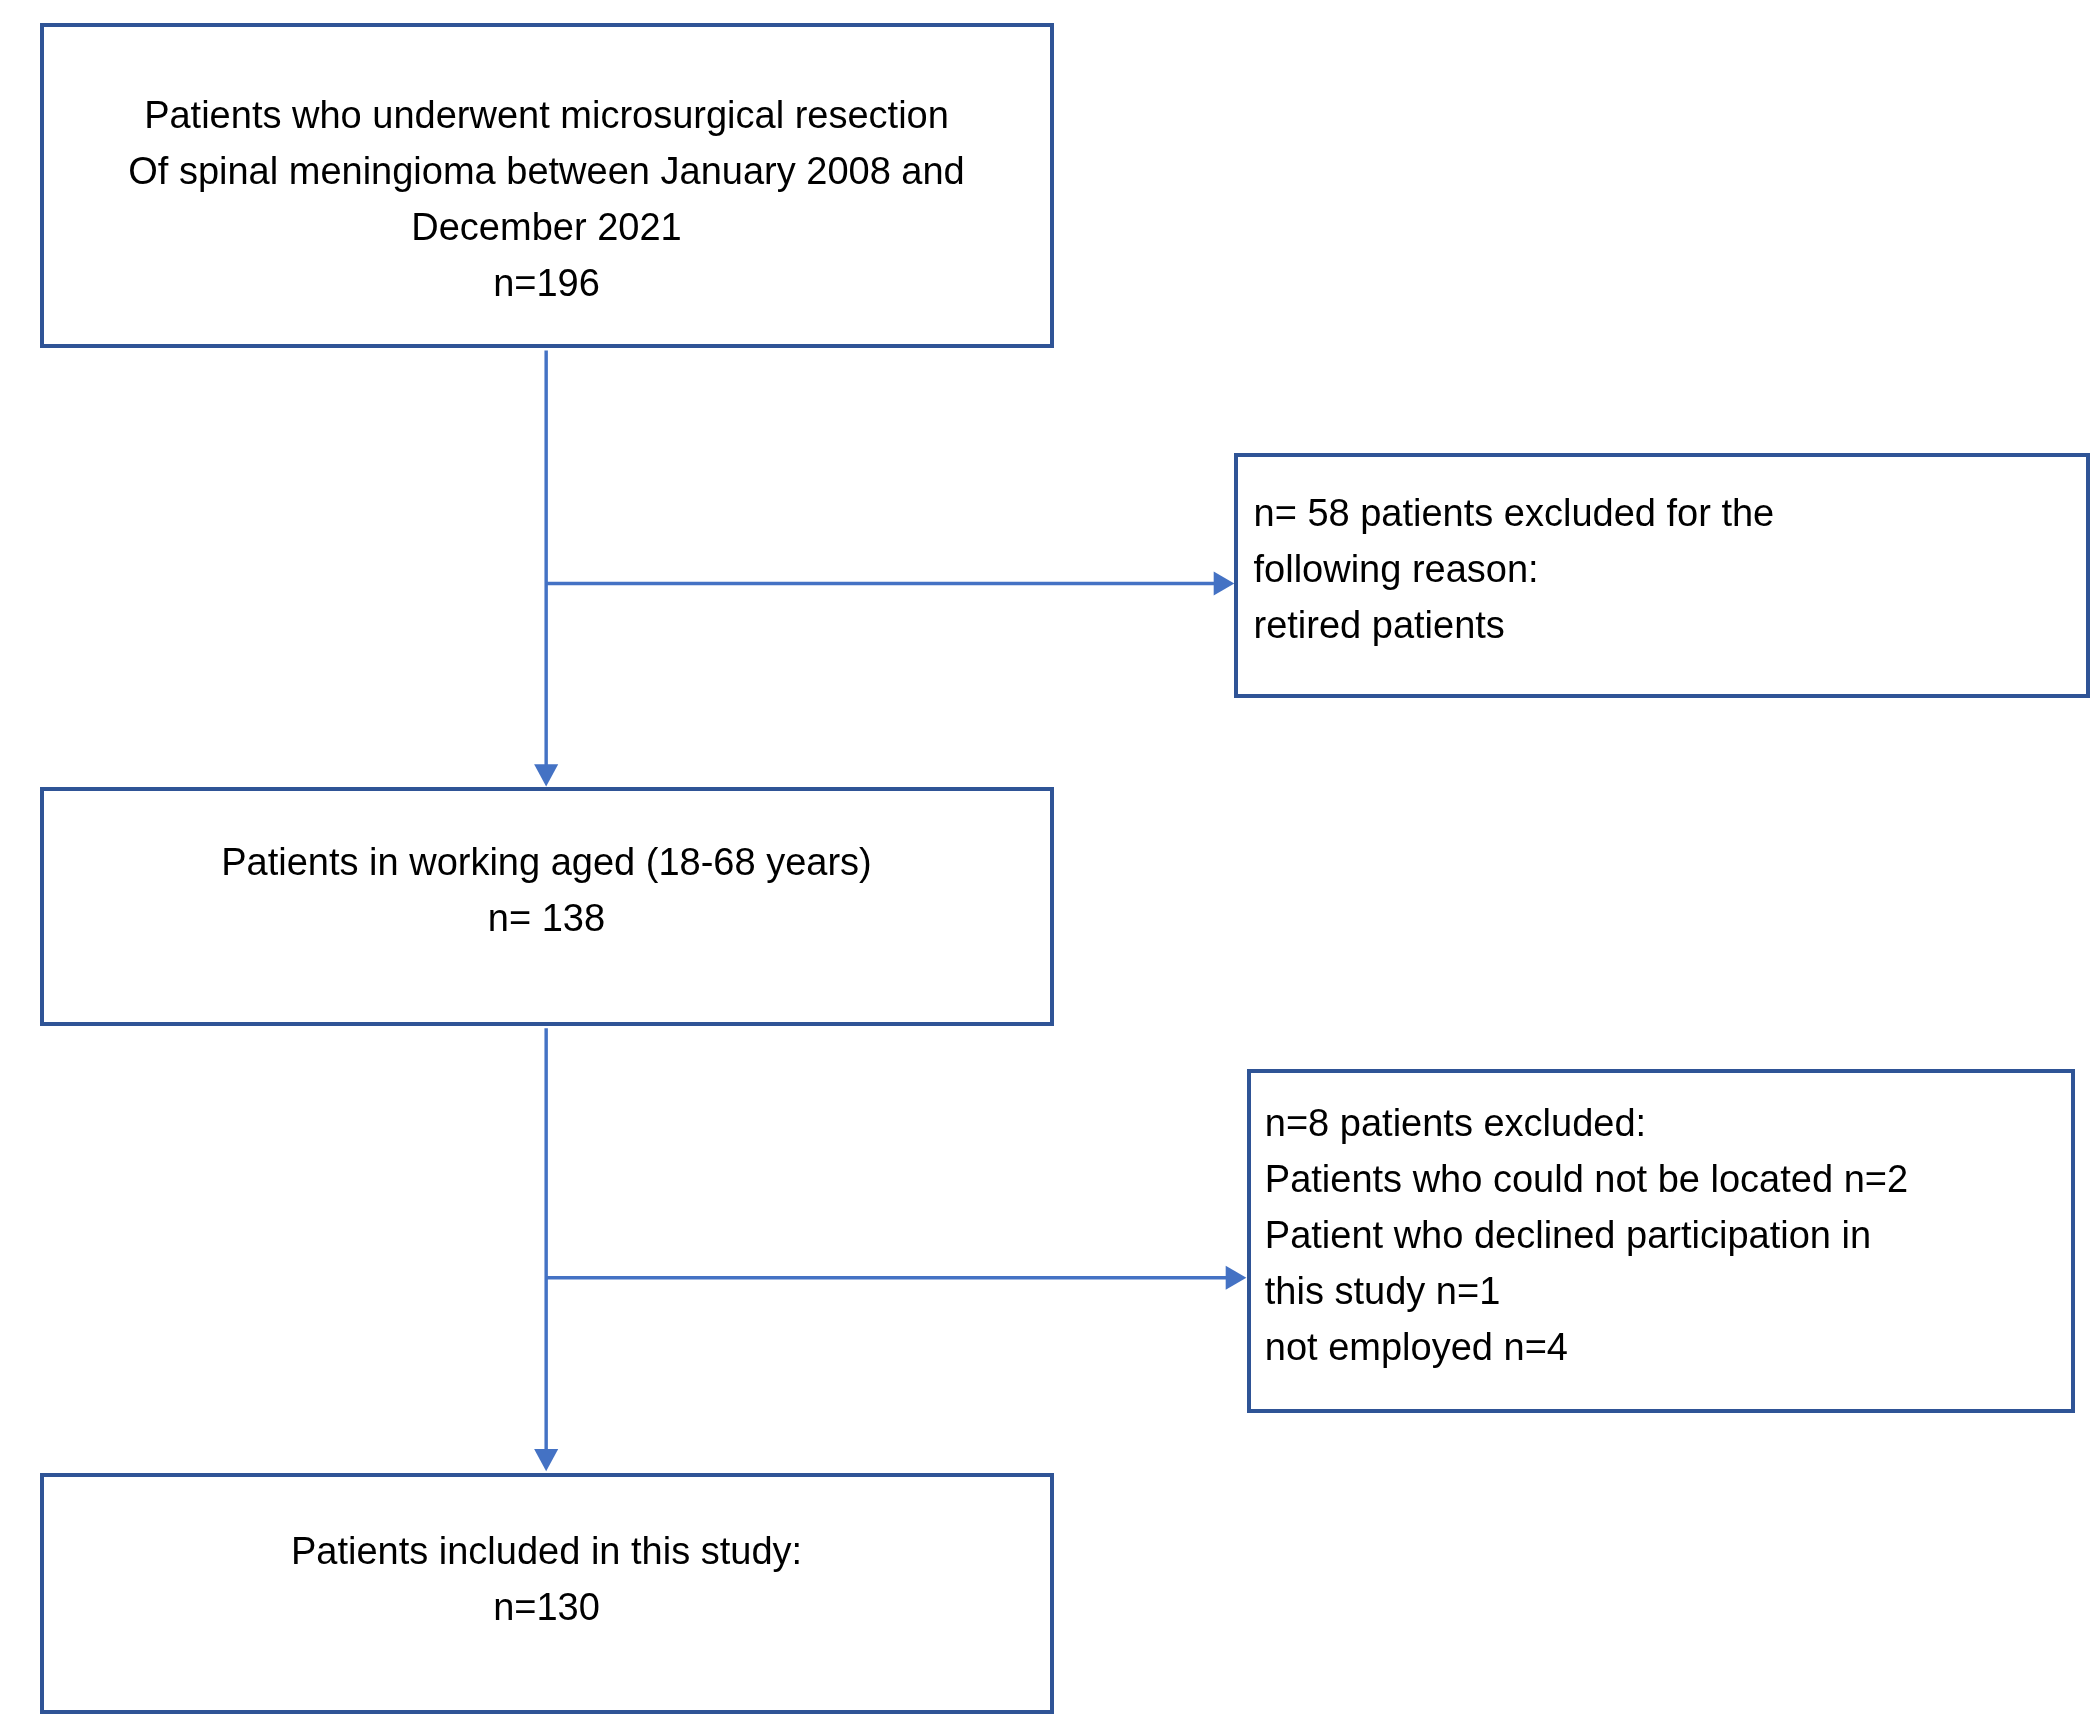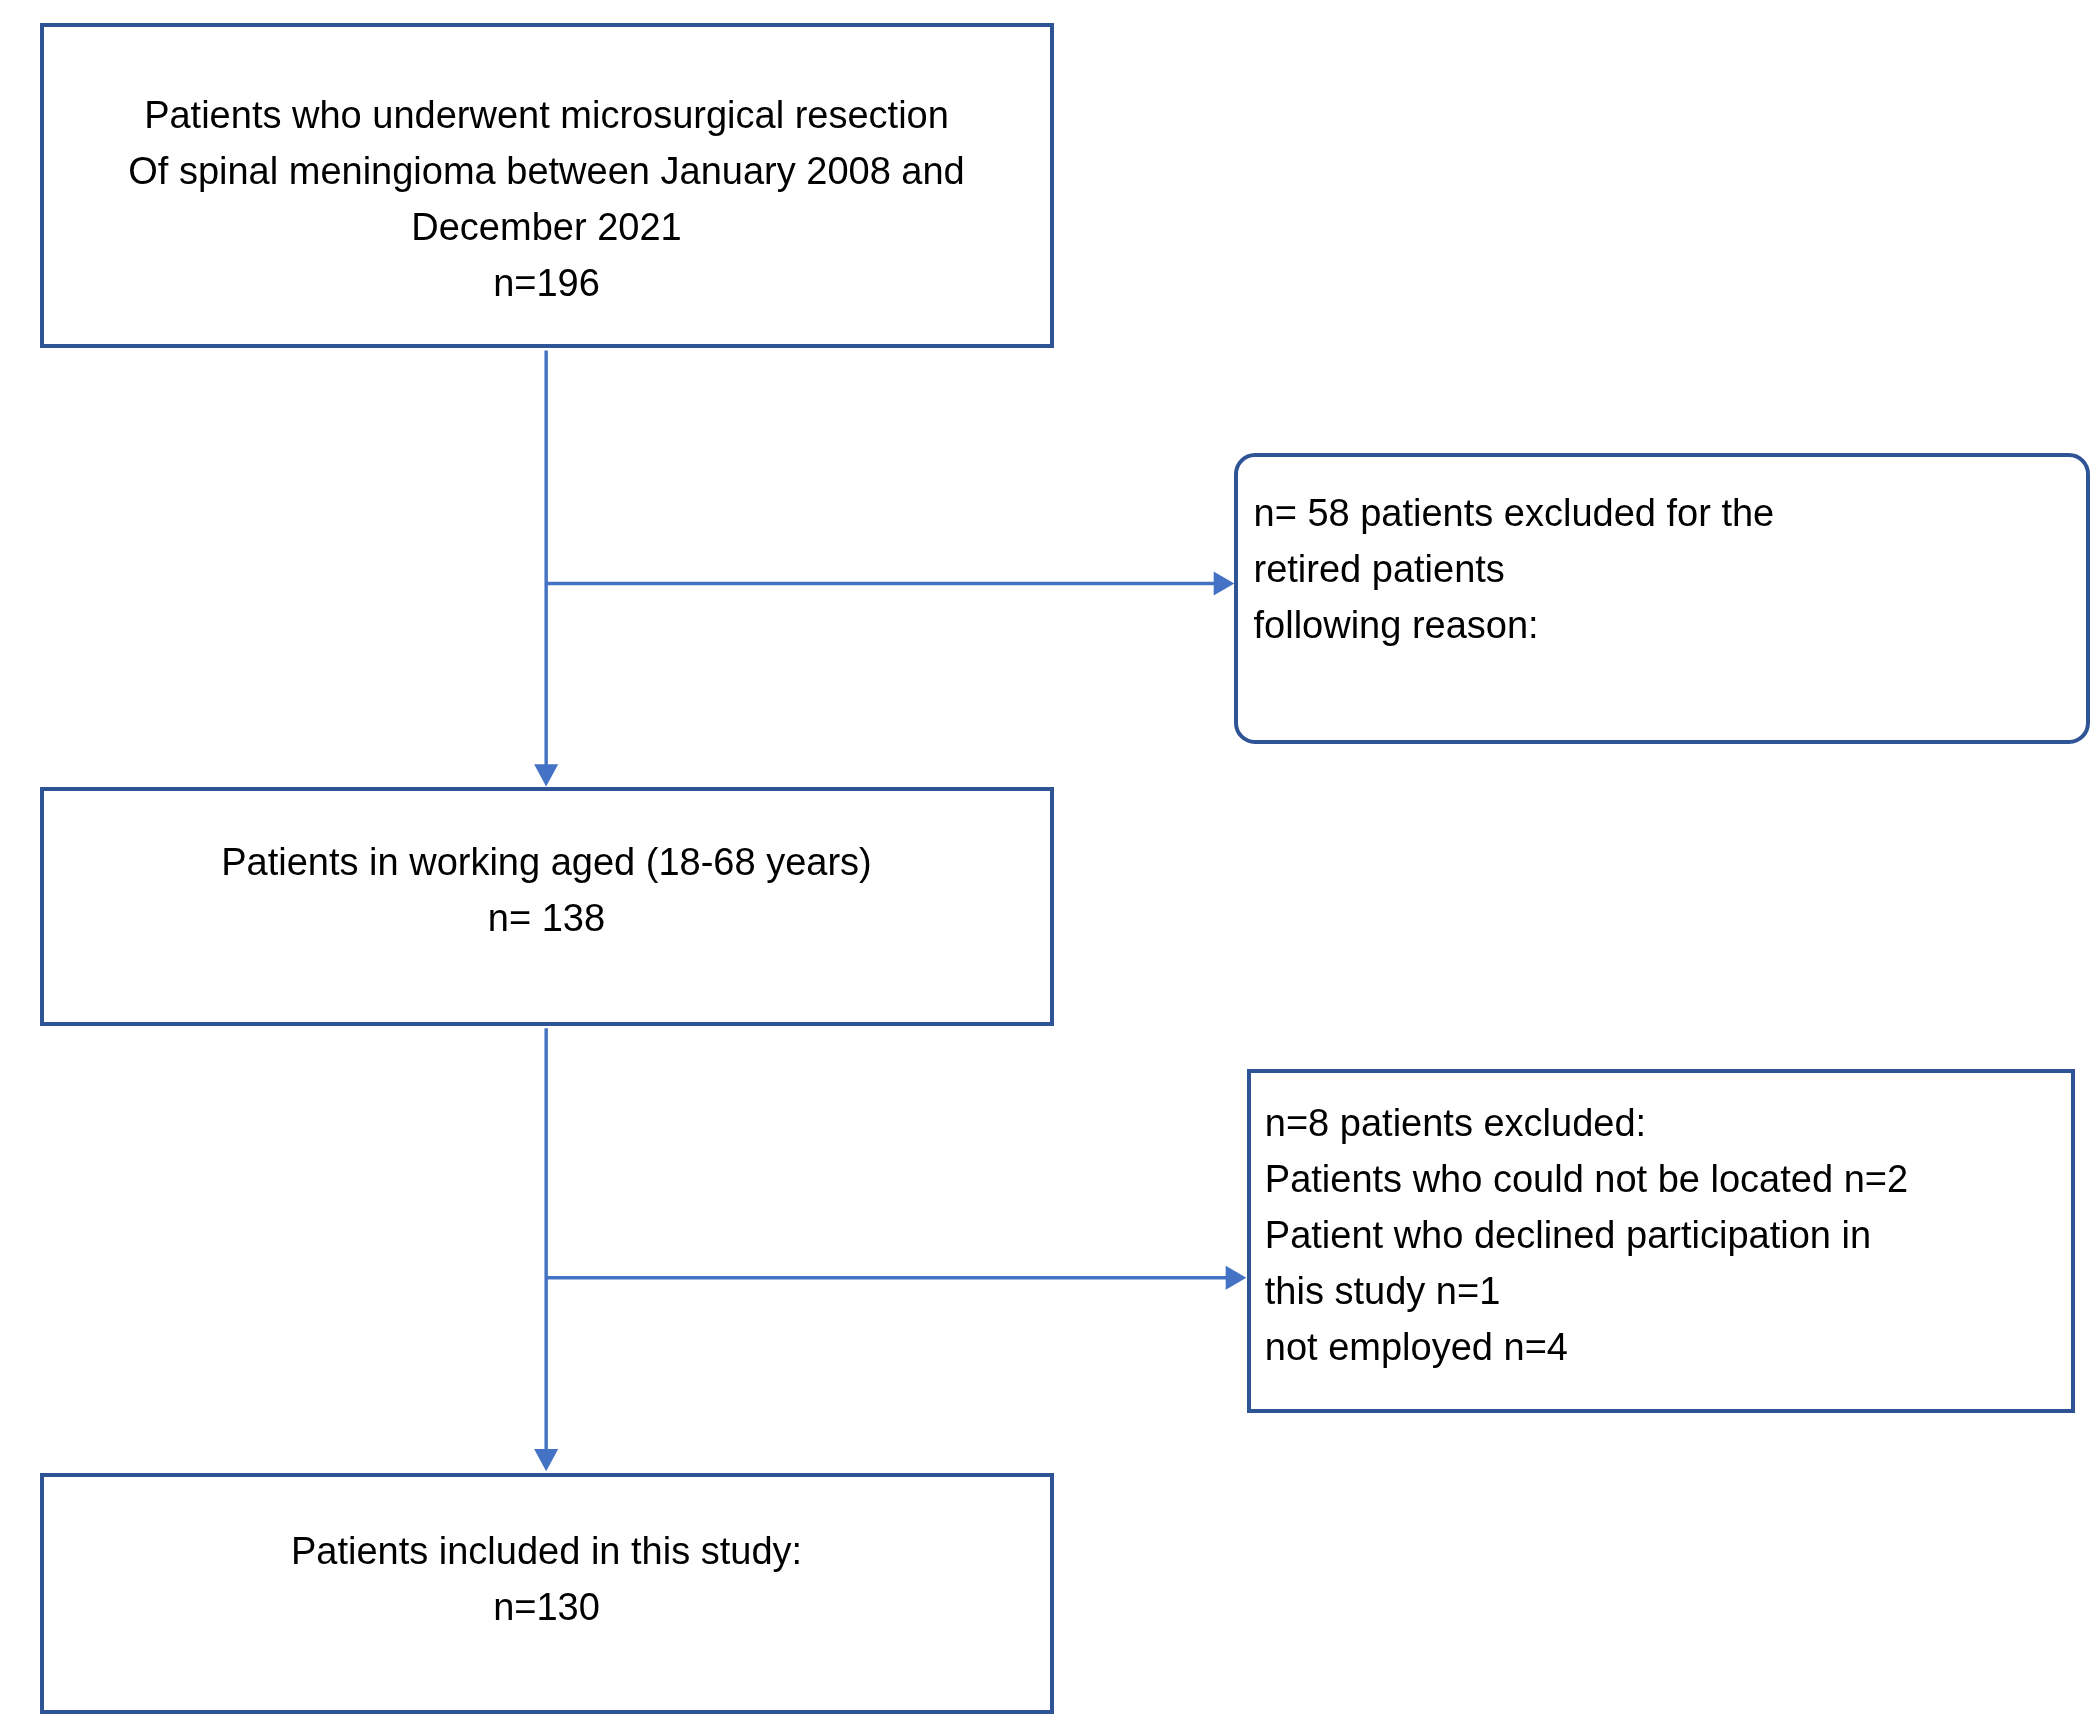--- a/index.html
+++ b/index.html
@@ -26,21 +26,21 @@
     background:var(--bg);
     font-size:38px;
     line-height:56px;
     font-weight:400;
   }
   .box .line{white-space:nowrap;}
   .box-main{text-align:center;}
   .box-side{text-align:left;}
 
   .box-total    {left:21.5px;   top:23px;   width:1014px; height:325px; padding-top:60px;}
-  .box-excl1    {left:1216px; top:453px;  width:856px;  height:291px; padding-top:28px; padding-left:15.5px; padding-right:26px;border-radius:21px;}
+  .box-excl1    {left:1216px; top:453px;  width:856px;  height:245px; padding-top:28px; padding-left:15.5px; padding-right:26px;}
   .box-working  {left:21.5px;   top:787px;  width:1014px; height:239px; padding-top:43px;}
   .box-excl2    {left:1229px; top:1069px; width:828px;  height:344px; padding-top:22.4px; padding-left:13.8px; padding-right:25px;}
   .box-included {left:21.5px;   top:1473px; width:1014px; height:241px; padding-top:46px;}
 
   .connector-line{stroke:var(--connector);stroke-width:4;fill:none;}
   .arrowhead{fill:var(--connector);stroke:none;}
 </style>
 </head>
 <body>
 
@@ -63,22 +63,22 @@
 
   <div class="box box-main box-total">
     <div class="line">Patients who underwent microsurgical resection</div>
     <div class="line">Of spinal meningioma between January 2008 and</div>
     <div class="line">December 2021</div>
     <div class="line">n=196</div>
   </div>
 
   <div class="box box-side box-excl1">
     <div class="line">n= 58 patients excluded for the</div>
+    <div class="line">following reason:</div>
     <div class="line">retired patients</div>
-    <div class="line">following reason:</div>
   </div>
 
   <div class="box box-main box-working">
     <div class="line">Patients in working aged (18-68 years)</div>
     <div class="line">n= 138</div>
   </div>
 
   <div class="box box-side box-excl2">
     <div class="line">n=8 patients excluded:</div>
     <div class="line">Patients who could not be located n=2</div>

